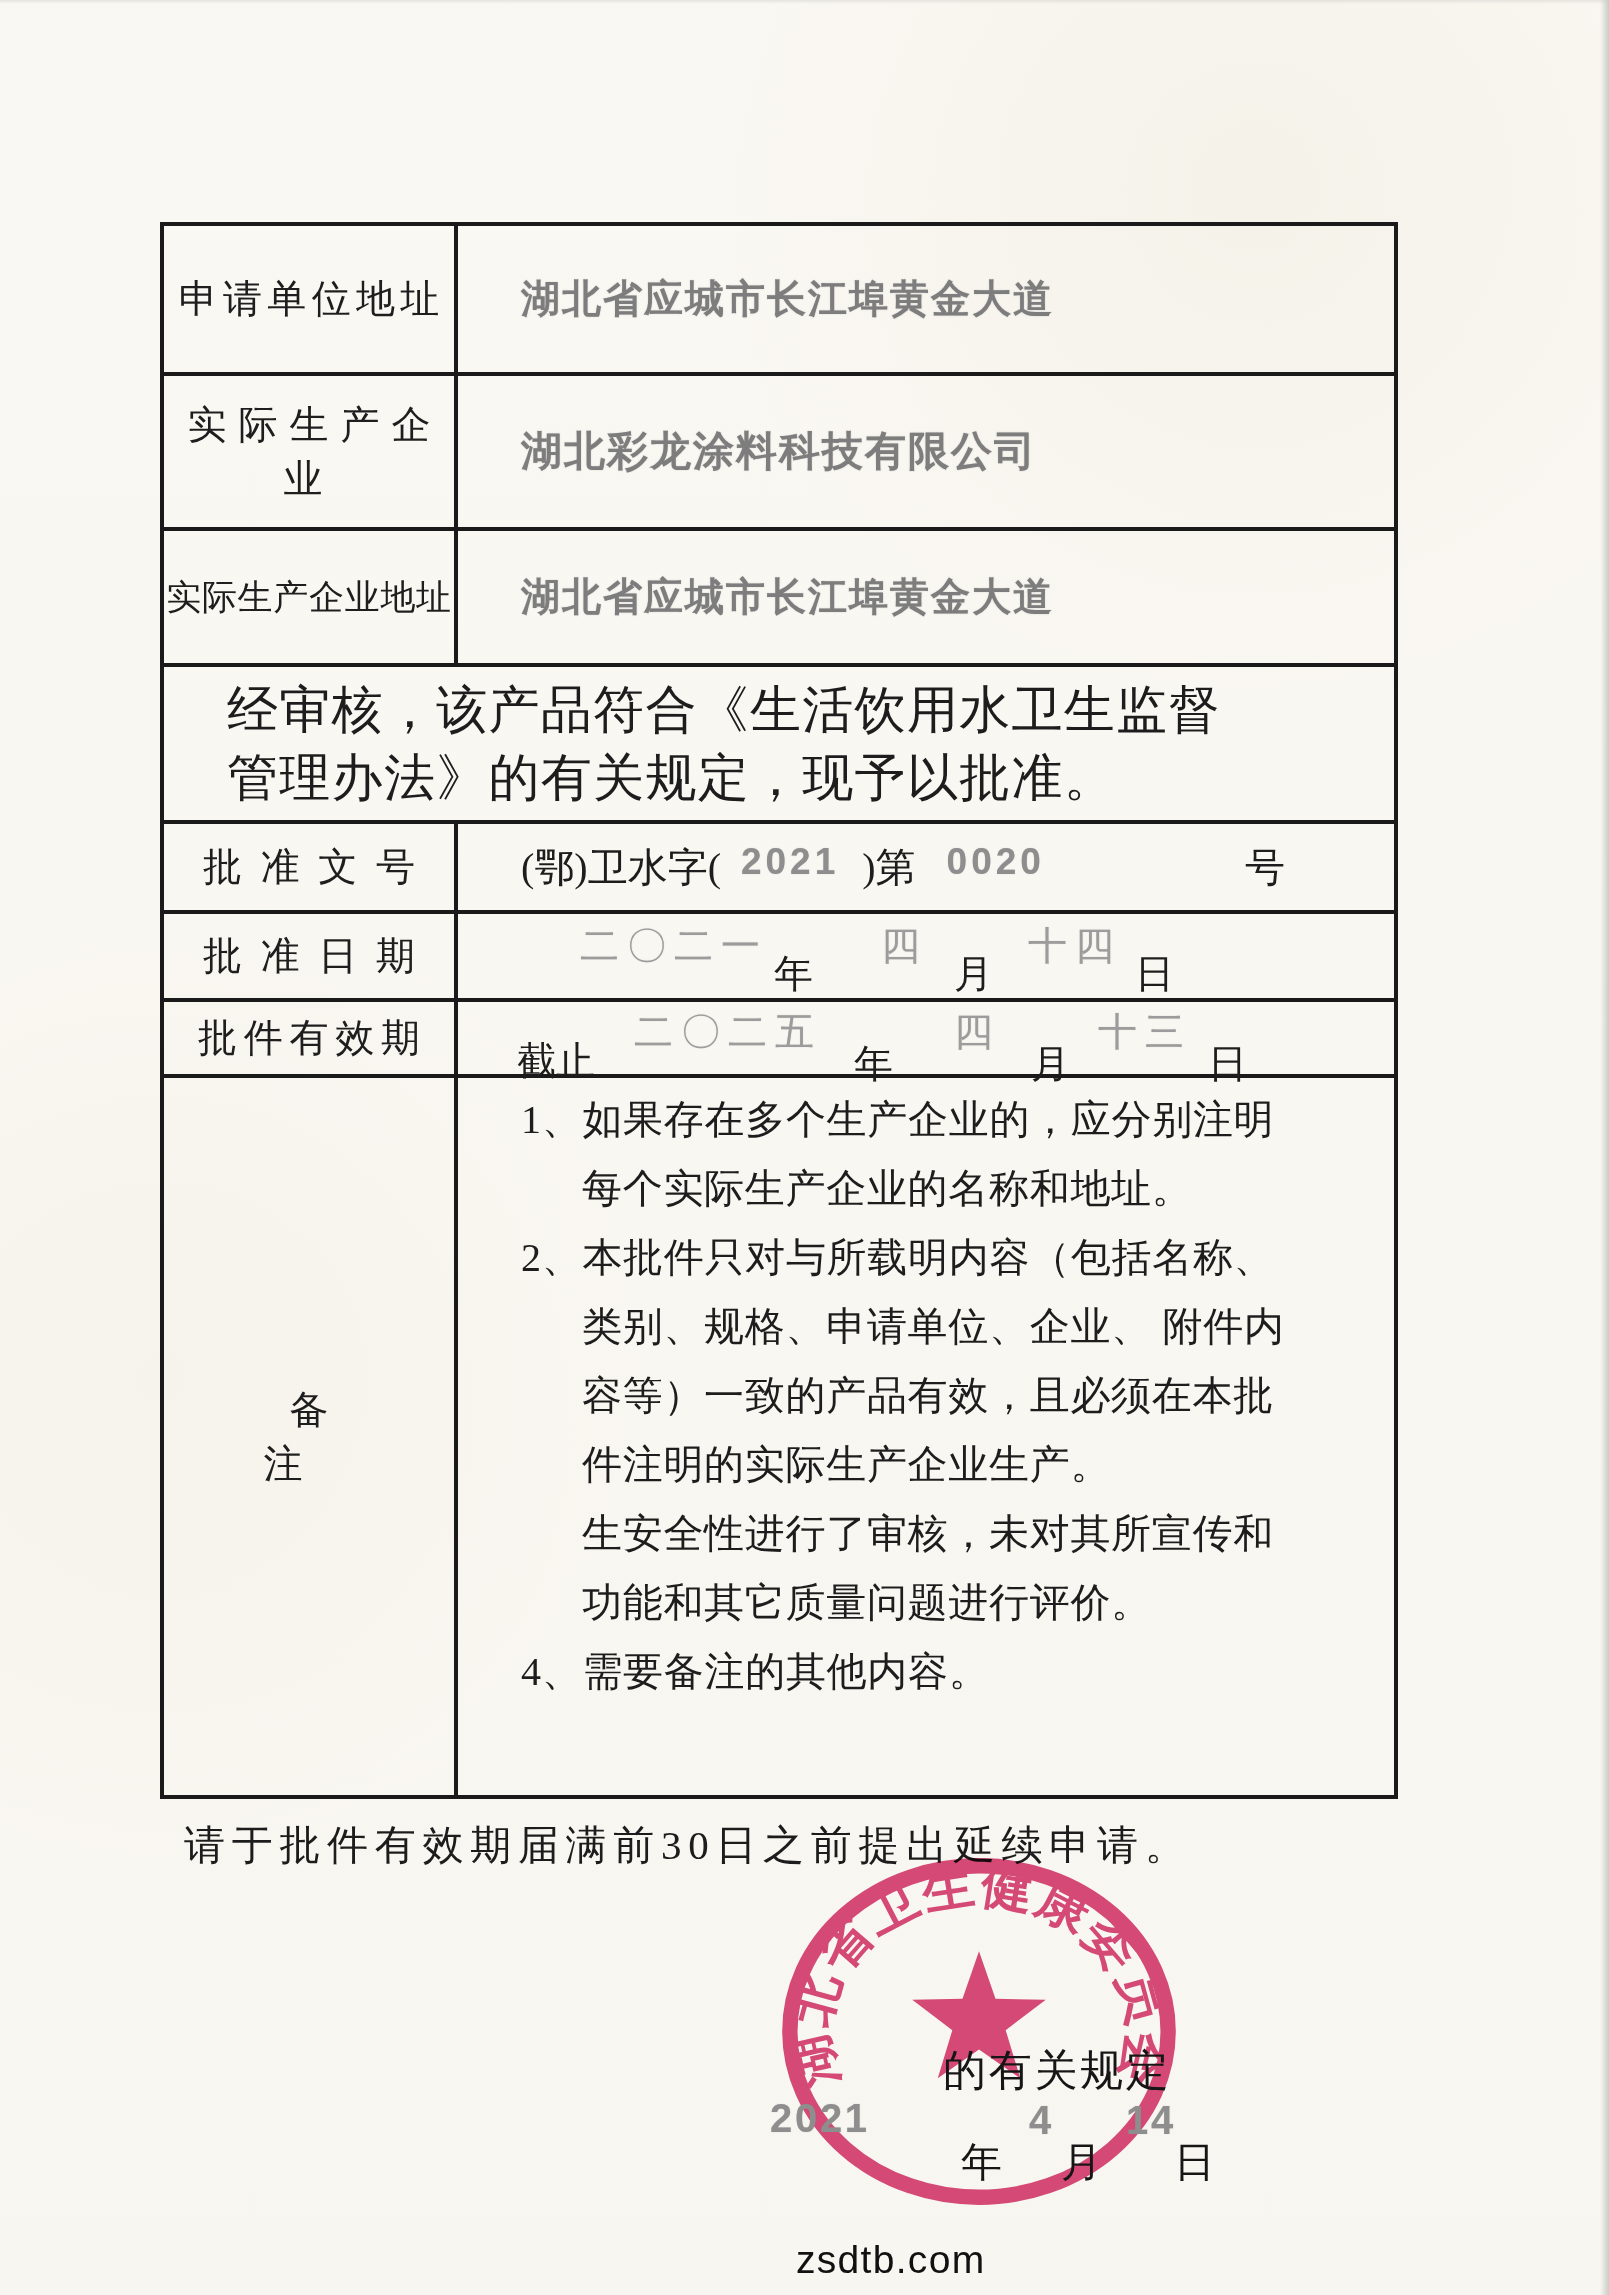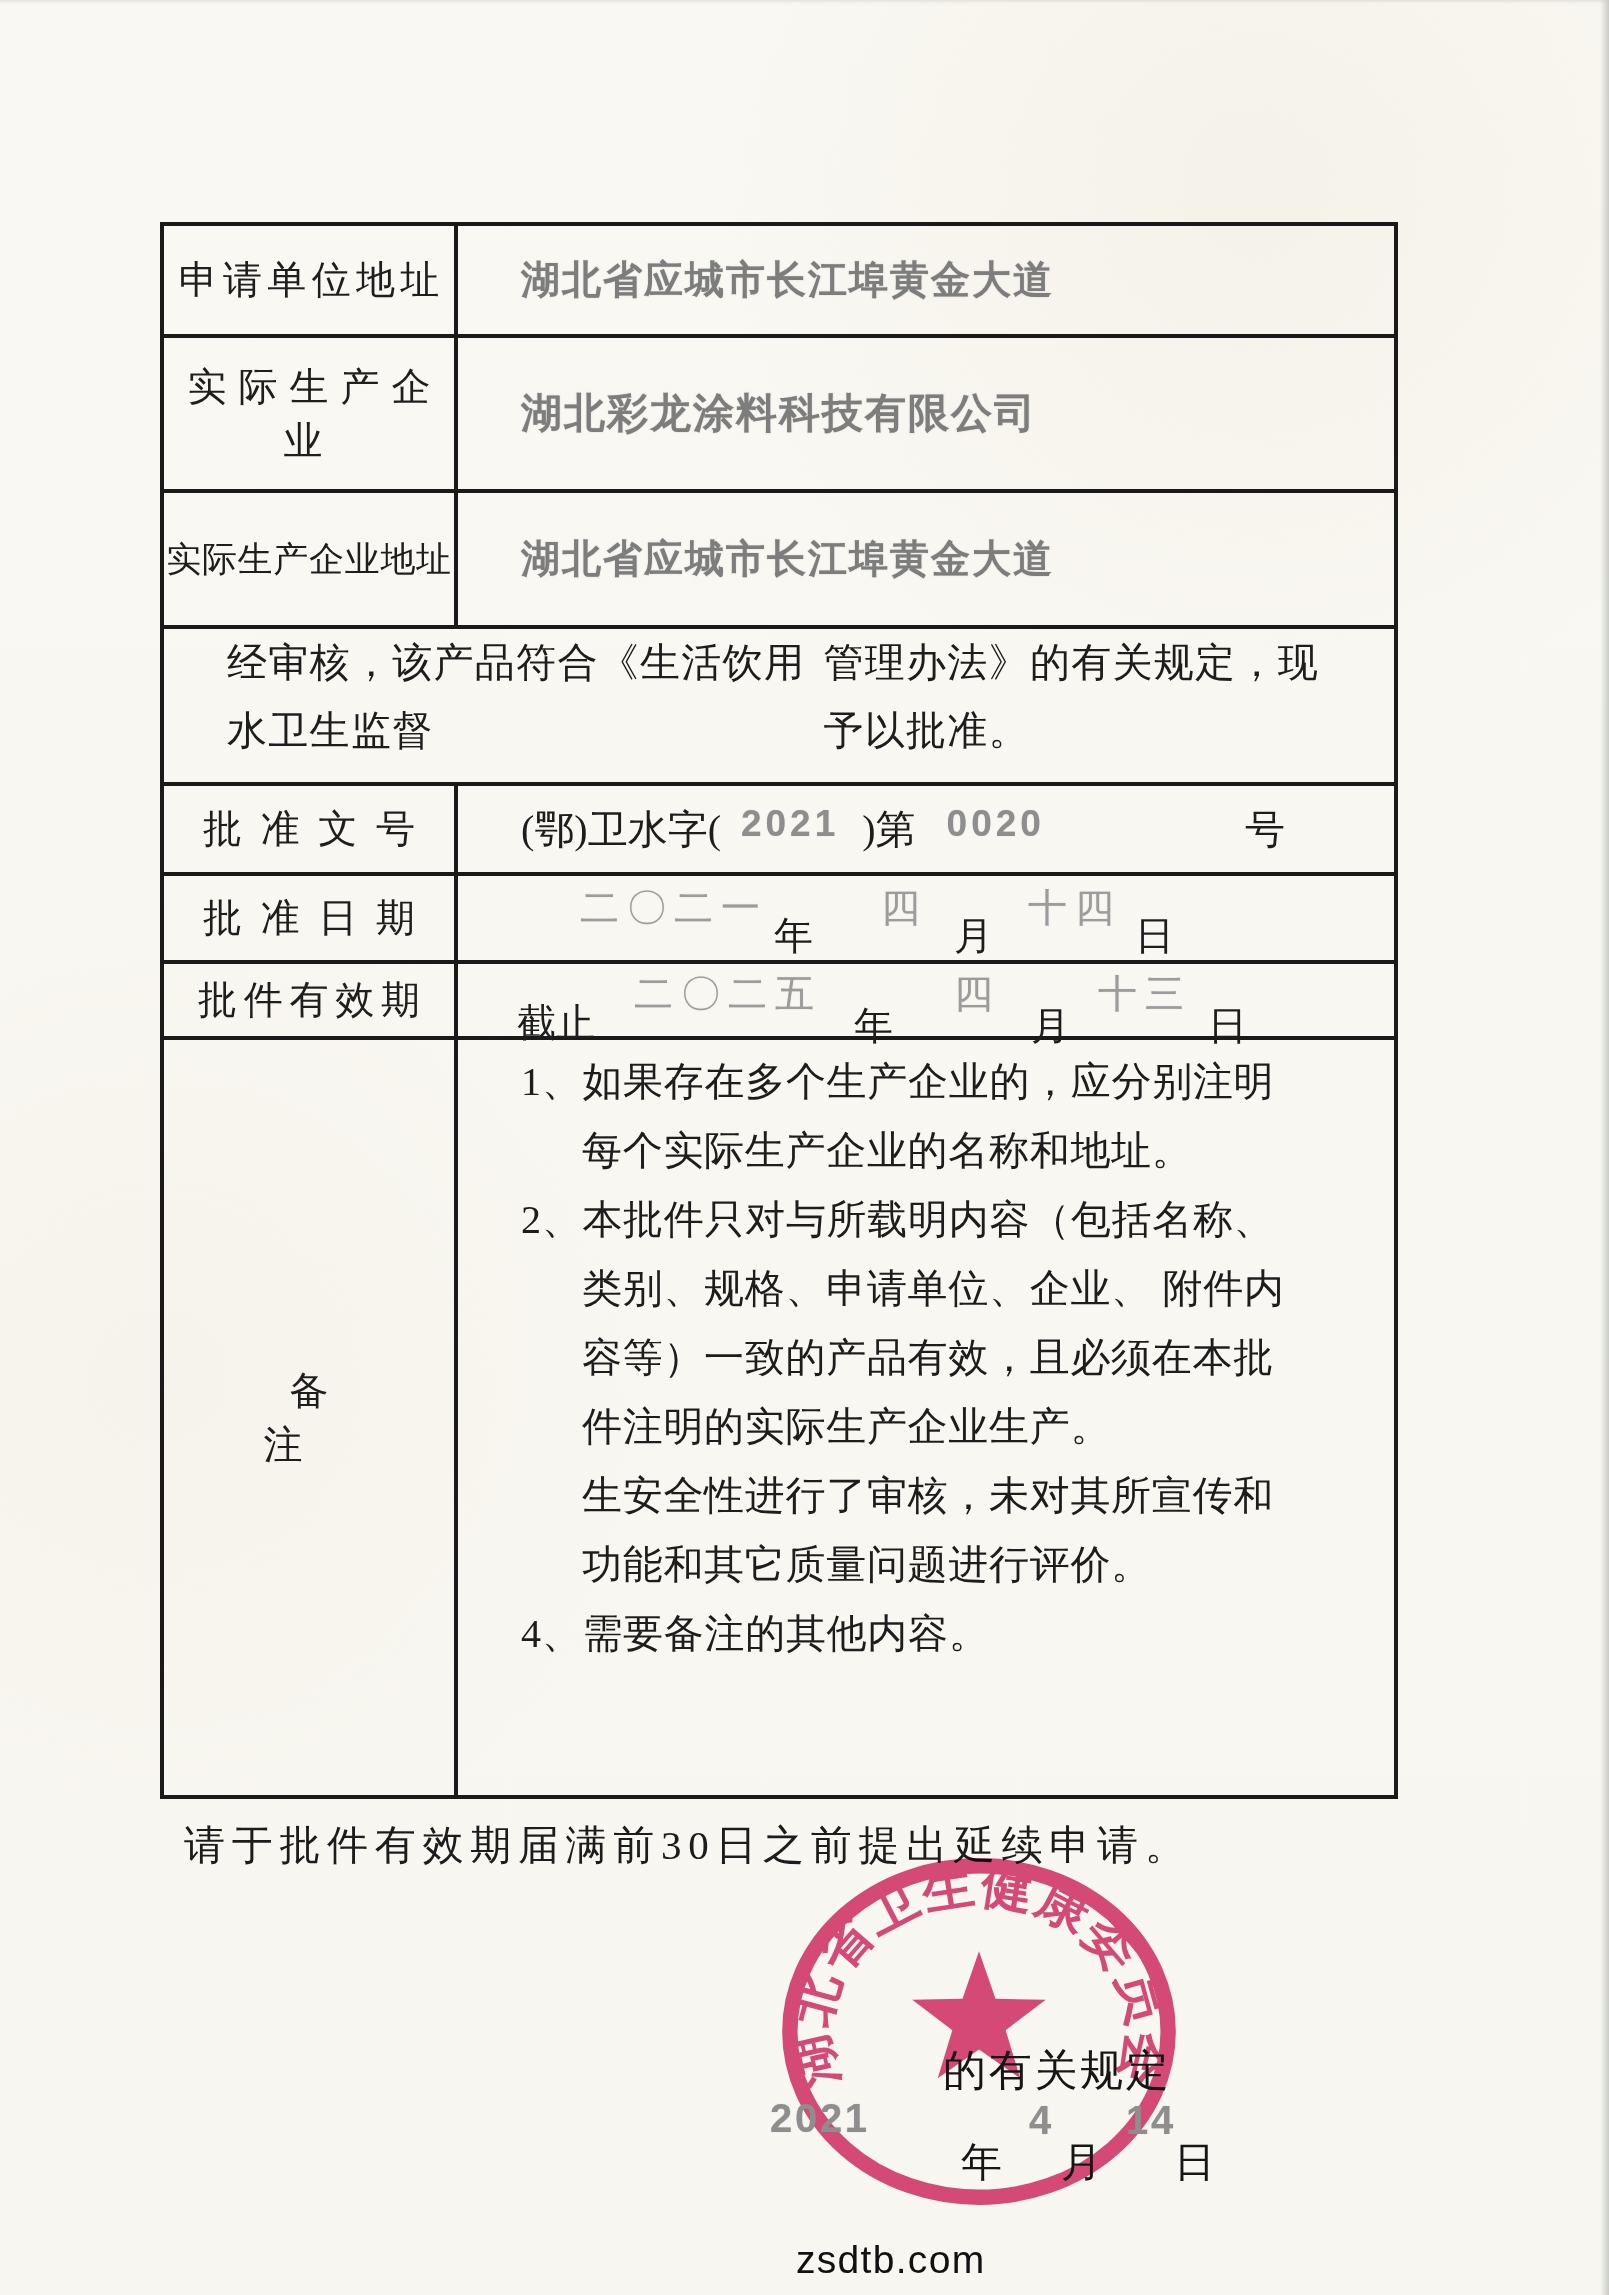--- a/index.html
+++ b/index.html
@@ -51,23 +51,23 @@
 
   .v-flex { display: flex; align-items: center; padding-left: 63px; }
   .stamped-bold {
     font-family: "Liberation Sans", "DejaVu Sans", sans-serif;
     font-weight: 700; color: #7d7d7d; letter-spacing: 2px;
     text-shadow: 0 0 1.3px rgba(125,125,125,.45);
   }
   .fs58 { font-size: 39px; } .fs62 { font-size: 41px; }
 
   .conclusion {
-    display: flex; flex-direction: row; justify-content: center;
+    display: flex; flex-direction: column; justify-content: center;
     height: 100%; padding: 0 37px 0 63px;
-    font-size: 40px; line-height: 68px; letter-spacing: 1.3px;
+    font-size: 51px; line-height: 68px; letter-spacing: 1.3px;
   }
 
   .docnum { display: flex; align-items: center; padding-left: 63px; height: 100%; font-size: 40px; }
   .gray-num {
     font-family: "Liberation Sans", "DejaVu Sans", sans-serif;
     color: #8e8e8e; font-weight: 600; letter-spacing: 4px;
     text-shadow: 0 0 1px rgba(142,142,142,.5);
   }
   .docnum .year   { margin-left: 20px; font-size: 37px; position: relative; top: -5.3px; }
   .docnum .mid    { margin-left: 23px; }
@@ -108,21 +108,21 @@
   }
 </style>
 </head>
 <body>
 
 <div class="page">
   <div class="scan-edge-top"></div>
 
   <div class="cert-table">
 
-    <div class="row" style="height:112px">
+    <div class="row" style="height:150px">
       <div class="label-cell">
         <span class="sp8">申请单位地址</span>
       </div>
       <div class="value-cell v-flex">
         <span class="stamped-bold fs58">湖北省应城市长江埠黄金大道</span>
       </div>
     </div>
 
     <div class="row" style="height:155px">
       <div class="label-cell">

